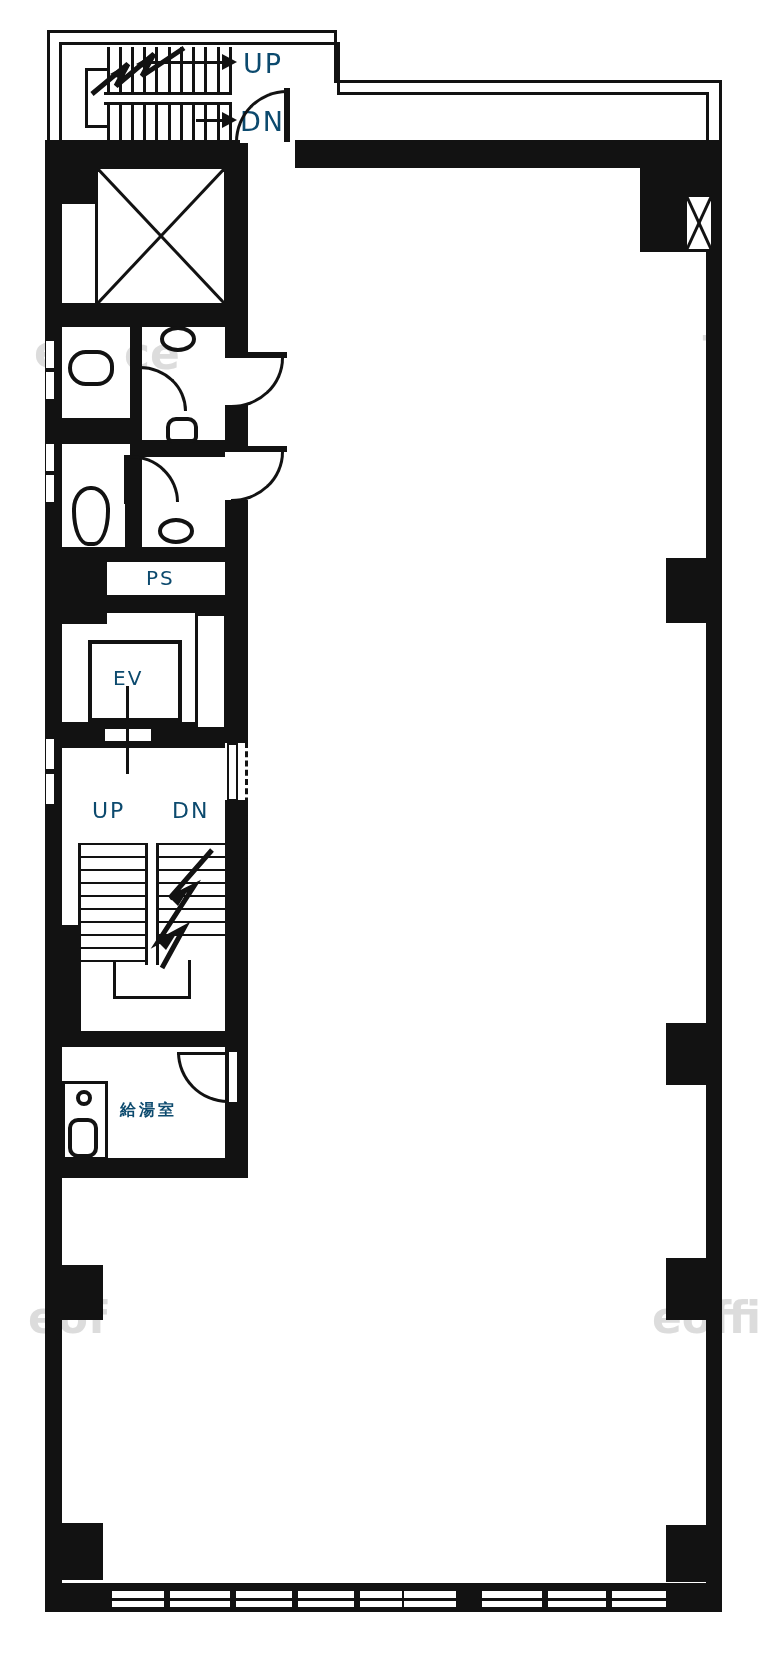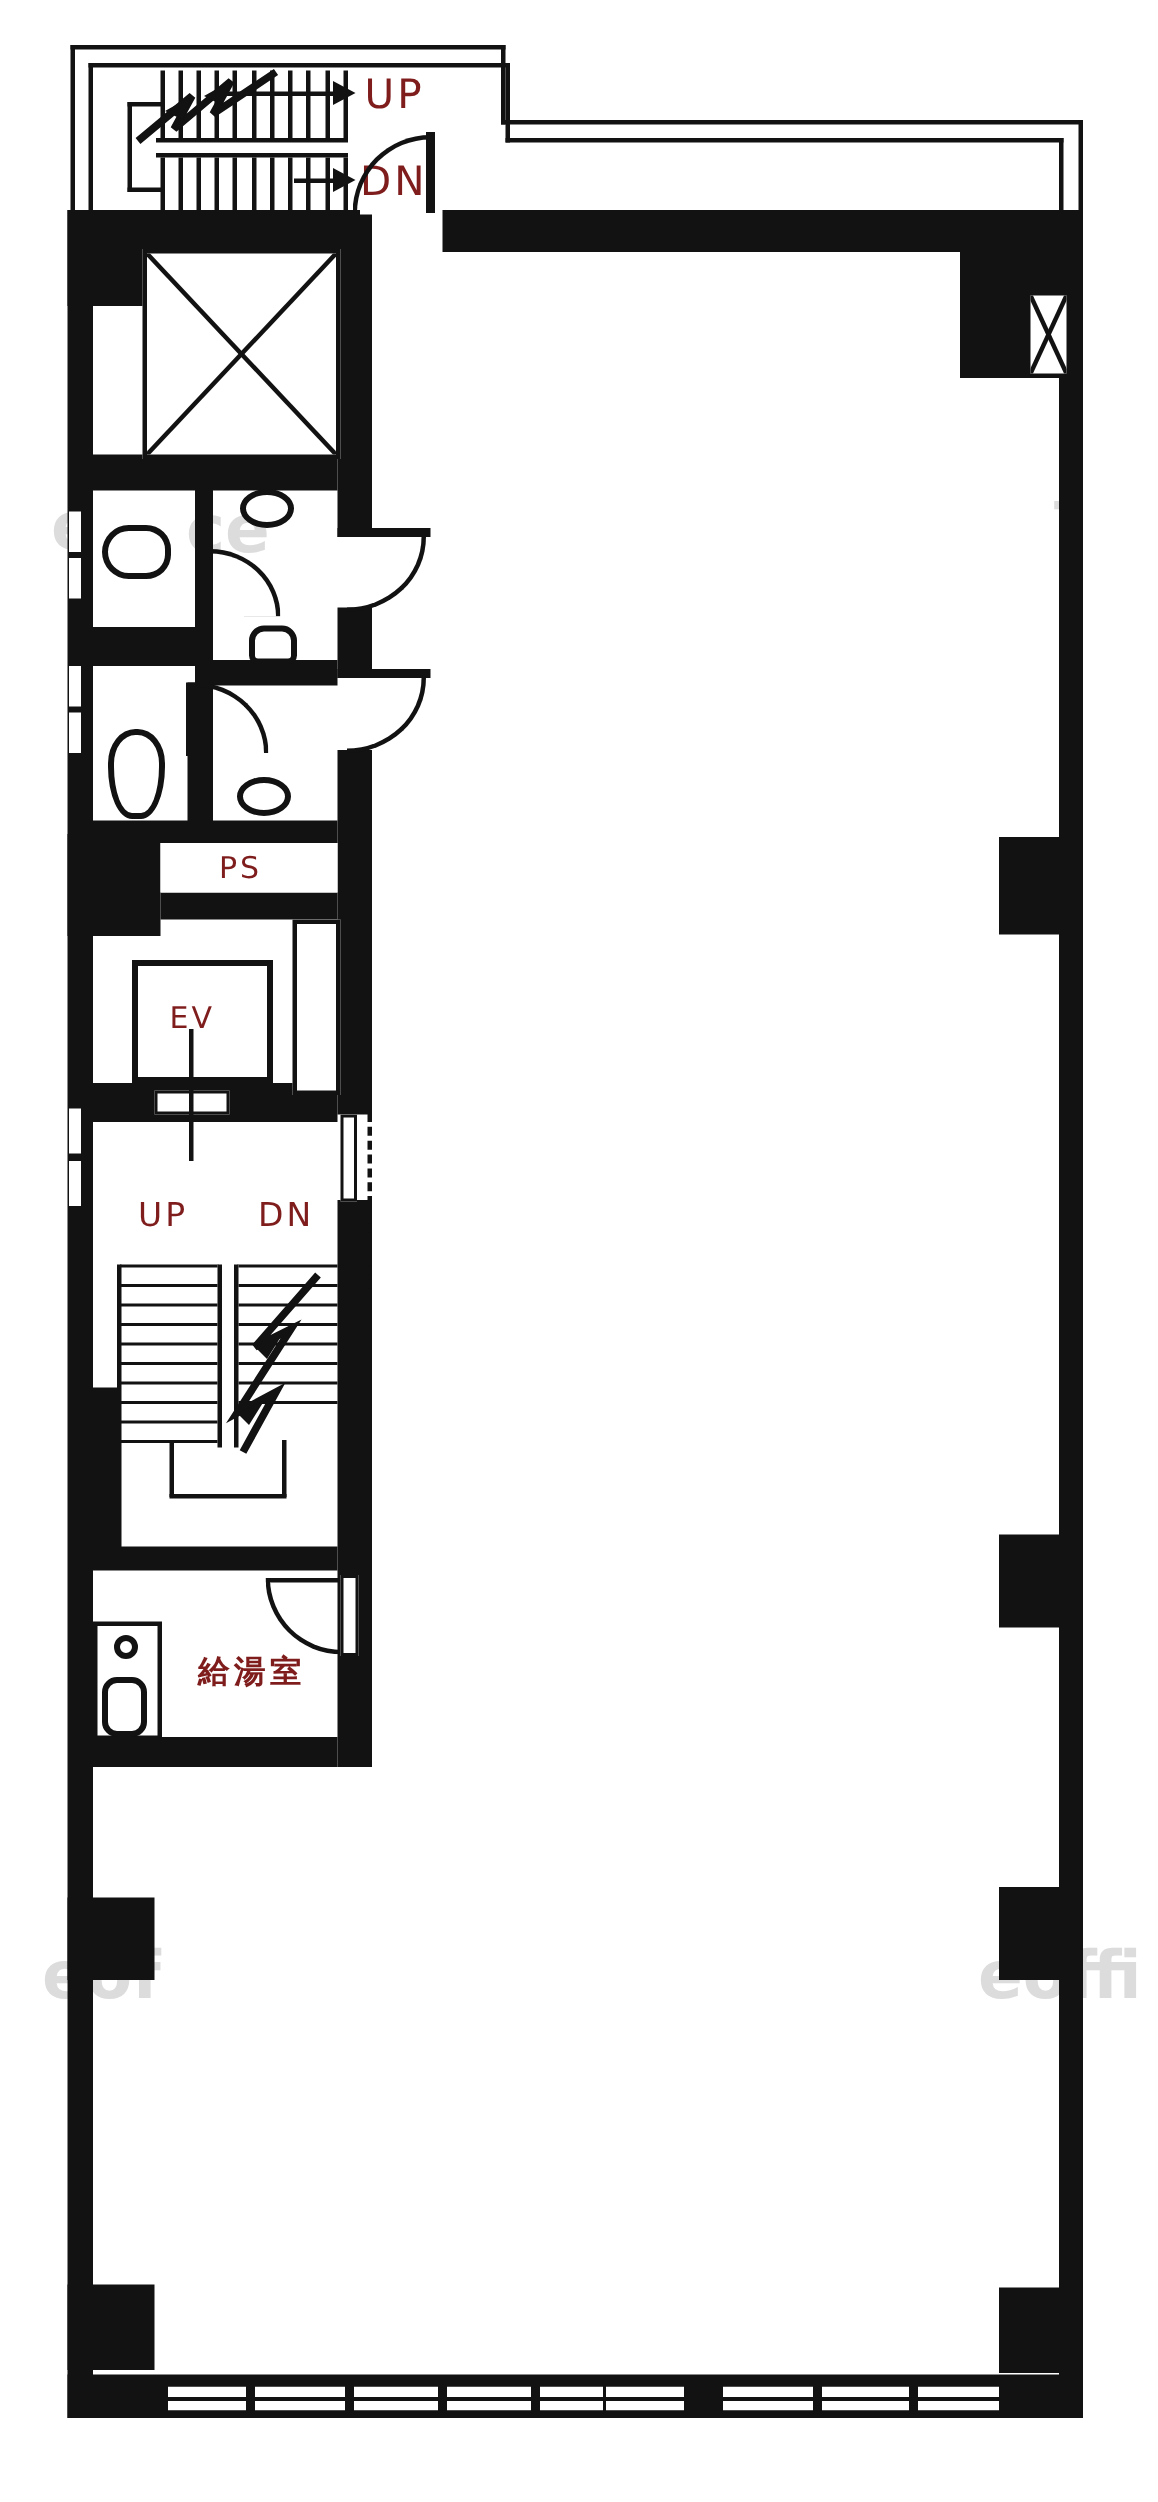--- a/index.html
+++ b/index.html
@@ -4,21 +4,21 @@
 <style>
   html,body{margin:0;padding:0;background:#ffffff;}
   .plan{position:relative;width:772px;height:1668px;background:#fff;overflow:hidden;
         font-family:"DejaVu Sans","Liberation Sans",sans-serif;color:#121212;}
   .w{position:absolute;background:#121212;}           
   .ln{position:absolute;background:#121212;}          
   .room{position:absolute;background:#fff;border:3px solid #121212;box-sizing:border-box;}
   .white{position:absolute;background:#fff;}
   .arc{position:absolute;border:0 solid #121212;box-sizing:border-box;}
   .fx{position:absolute;background:#fff;border:4px solid #121212;box-sizing:border-box;}
-  .lbl{position:absolute;color:#7f1d1d;letter-spacing:2px;white-space:nowrap;}
+  .lbl{position:absolute;color:#0c4a6e;letter-spacing:2px;white-space:nowrap;}
   .tri-r{position:absolute;width:0;height:0;border-top:8px solid transparent;
          border-bottom:8px solid transparent;border-left:15px solid #121212;}
   .wm{position:absolute;color:#c6c6c6;opacity:.6;font-size:44px;font-weight:bold;white-space:nowrap;}
   .win{position:absolute;height:20px;box-sizing:border-box;border-top:2px solid #121212;border-bottom:2px solid #121212;
        background:linear-gradient(to bottom,#fff 0 7px,#121212 7px 10px,#fff 10px 100%);}
   svg{display:block;}
 </style>
 </head>
 <body>
 
@@ -193,21 +193,21 @@
       <polygon points="22,56 40,48 30,64" fill="#121212"></polygon>
       <polygon points="10,100 28,92 18,108" fill="#121212"></polygon>
     </svg>
   </div>
 
   <div class="arc" style="left:177px;top:1052px;width:51px;height:51px;border-top-width:3px;border-left-width:3px;border-bottom-width:3px;border-bottom-left-radius:100% 100%;"></div>
   <div class="white" style="left:227px;top:1050px;width:12px;height:54px;border:2px solid #121212;box-sizing:border-box;"></div>
   <div class="room" style="left:62px;top:1081px;width:46px;height:79px;"></div>
   <div class="fx" style="left:76px;top:1090px;width:16px;height:16px;border-radius:50%;"></div>
   <div class="fx" style="left:68px;top:1118px;width:30px;height:40px;border-radius:10px;"></div>
-  <div class="lbl" style="left:120px;top:1100px;font-size:21px;font-weight:bold;letter-spacing:3px;margin-left:12px;">給湯室</div>
+  <div class="lbl" style="left:120px;top:1100px;font-size:16px;font-weight:bold;letter-spacing:3px;">給湯室</div>
 
   <div class="win" style="left:112px;top:1589px;width:52px;"></div>
   <div class="win" style="left:170px;top:1589px;width:60px;"></div>
   <div class="win" style="left:236px;top:1589px;width:56px;"></div>
   <div class="win" style="left:298px;top:1589px;width:56px;"></div>
   <div class="win" style="left:360px;top:1589px;width:42px;"></div>
   <div class="win" style="left:404px;top:1589px;width:52px;"></div>
   <div class="win" style="left:482px;top:1589px;width:60px;"></div>
   <div class="win" style="left:548px;top:1589px;width:58px;"></div>
   <div class="win" style="left:612px;top:1589px;width:54px;"></div>

